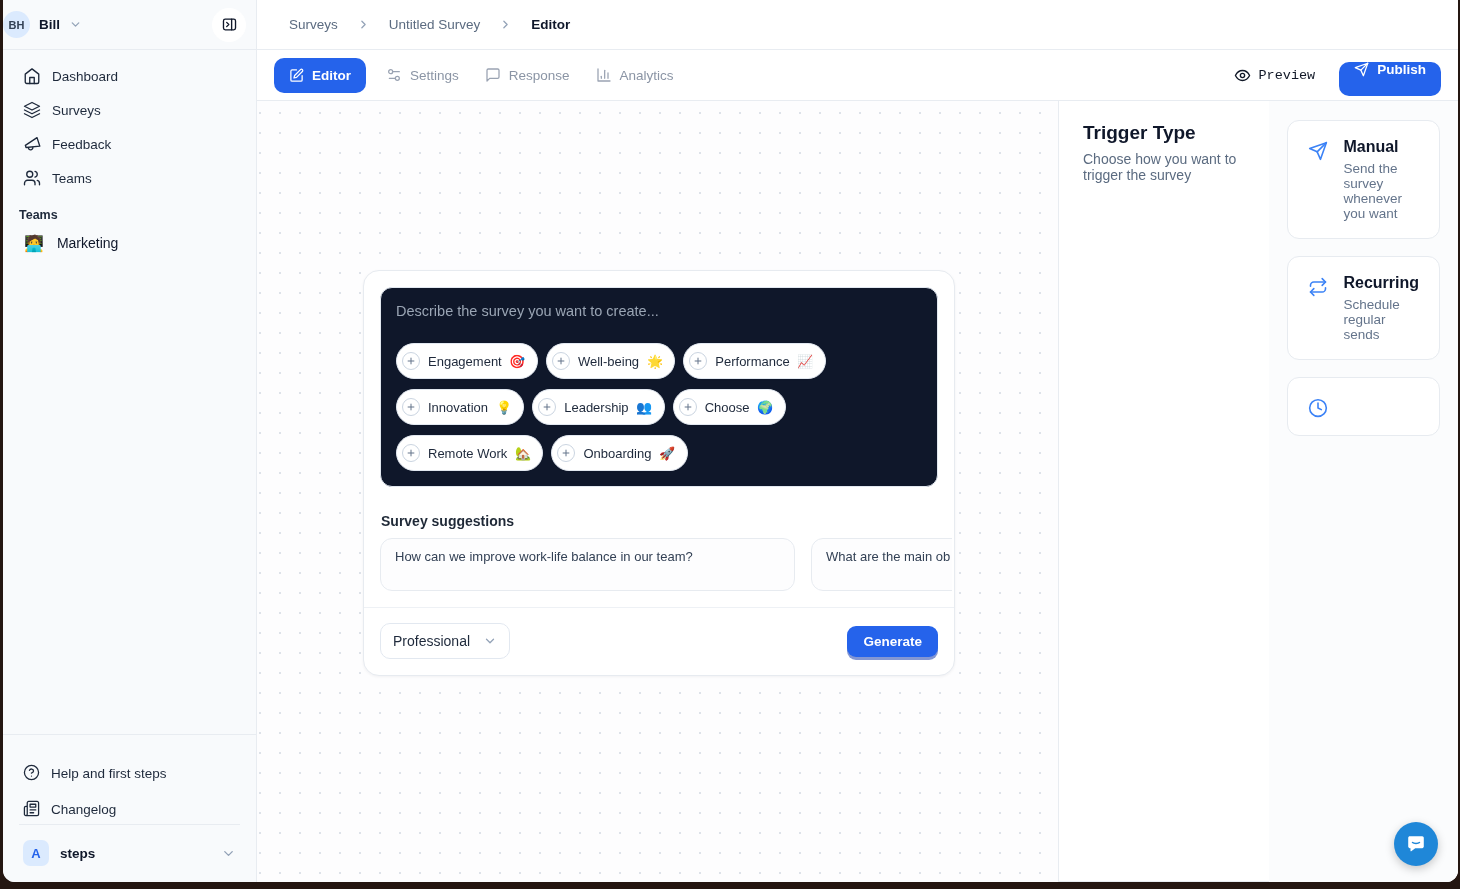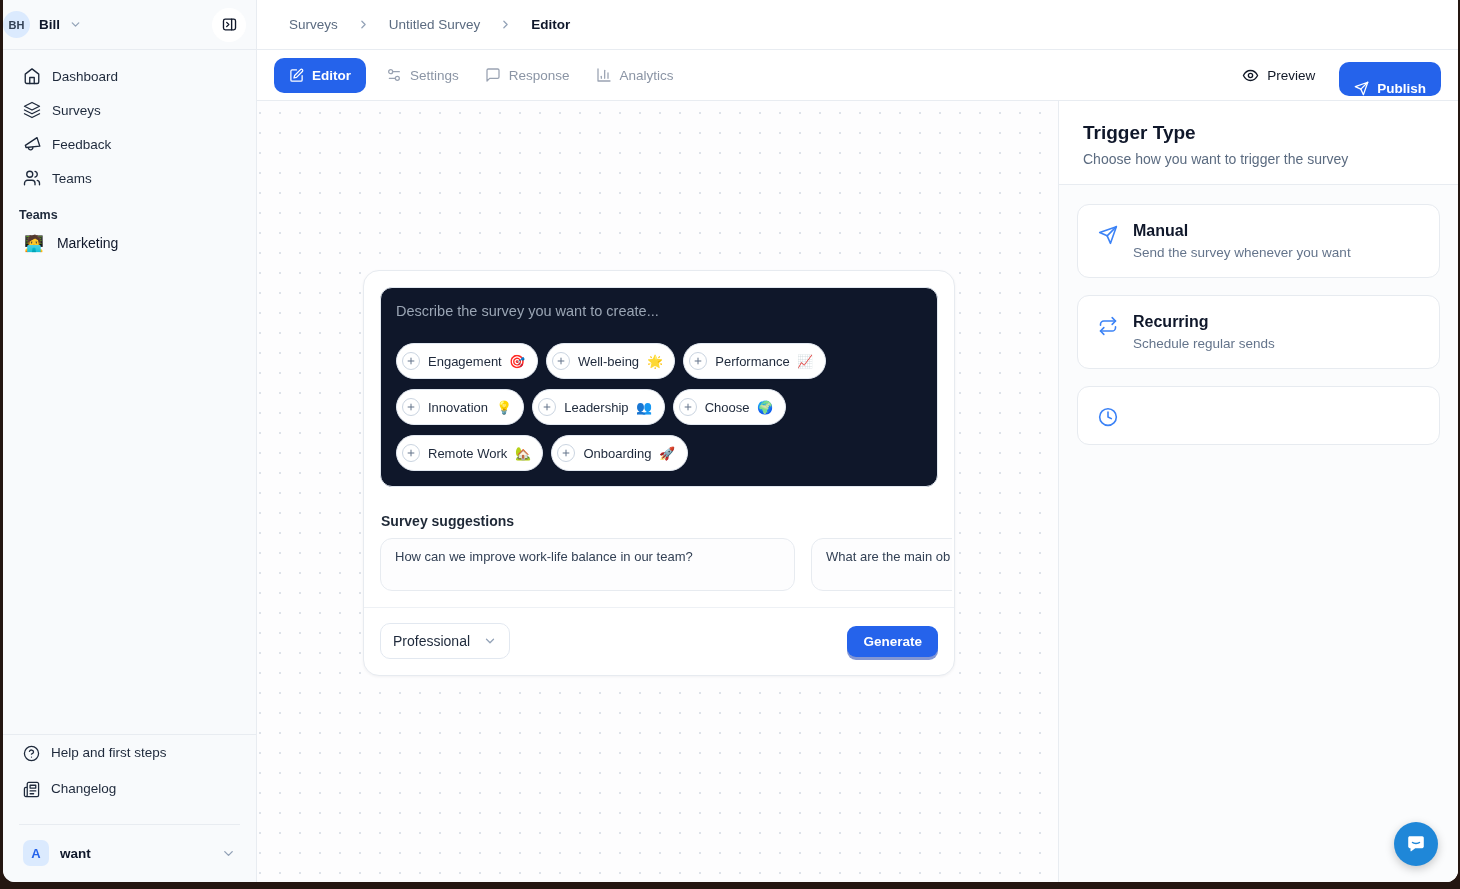--- a/index.html
+++ b/index.html
@@ -22,21 +22,21 @@
                   display:flex; align-items:center; justify-content:center; color:#0f172a; cursor:pointer; }
   .nav { padding:9px 12px 0; display:flex; flex-direction:column; }
   .nav-item { height:34px; display:flex; align-items:center; gap:11px; padding:0 8px; border-radius:8px;
               color:#1e293b; font-size:13.5px; cursor:pointer; }
   .nav-item .ic { display:flex; color:#1e293b; }
   .section-label { margin:13px 16px 2px; font-size:12.5px; font-weight:700; color:#1e293b; }
   .team-item { height:34px; margin:2px 12px 0; display:flex; align-items:center; gap:13px; padding:0 9px;
                border-radius:8px; font-size:14px; color:#0f172a; cursor:pointer; }
   .team-emoji { font-size:16px; }
   .sidebar-bottom { margin-top:auto; border-top:1px solid #e8ecf1; padding:10px 12px 8px; }
-  .foot-item { height:36px; display:flex; align-items:flex-start; gap:11px; padding:0 8px; border-radius:8px;
+  .foot-item { height:36px; display:flex; align-items:flex-end; gap:11px; padding:0 8px; border-radius:8px;
                color:#1e293b; font-size:13.5px; cursor:pointer; }
   .foot-item .ic { display:flex; color:#1e293b; }
   .account-divider { height:1px; background:#e8ecf1; margin:7px 4px; }
   .account-row { height:42px; display:flex; align-items:center; gap:11px; padding:0 8px; border-radius:8px; cursor:pointer; }
   .acct-avatar { width:26px; height:26px; border-radius:7px; background:#dbeafe; color:#2563eb;
                  font-size:13px; font-weight:700; display:flex; align-items:center; justify-content:center; }
   .acct-name { font-size:13.5px; font-weight:700; color:#0f172a; }
   .account-row .chev { margin-left:auto; }
 
   
@@ -48,23 +48,23 @@
   .crumb-sep { color:#94a3b8; display:flex; }
 
   .toolbar { height:51px; flex:0 0 51px; background:#fff; border-bottom:1px solid #e8ecf1;
              display:flex; align-items:center; padding:0 17px; }
   .tab { display:flex; align-items:center; gap:8px; font-size:13.5px; color:#8b95a5; margin-right:26px; cursor:pointer; }
   .tab .ic { display:flex; color:#9aa3b2; }
   .tab.active { background:#2563eb; color:#fff; font-weight:700; height:35px; padding:0 15px;
                 border-radius:10px; margin-right:20px; }
   .tab.active .ic { color:#fff; }
   .toolbar-right { margin-left:auto; display:flex; align-items:center; gap:24px; }
-  .preview-btn { display:flex; align-items:center; gap:8px; font-size:13.5px; color:#111827; cursor:pointer; }
+  .preview-btn { display:flex; align-items:center; gap:8px; font-size:13.5px; color:#111827; cursor:pointer;font-family:Liberation Mono, monospace; }
   .preview-btn .ic { display:flex; color:#111827; }
-  .publish-btn { height:34px; display:flex; align-items:flex-end; gap:8px; background:#2563eb; color:#fff;
+  .publish-btn { height:34px; display:flex; align-items:flex-start; gap:8px; background:#2563eb; color:#fff;
                  font-size:13.5px; font-weight:700; border:none; border-radius:10px; padding:0 15px; cursor:pointer;margin-top:8px; }
   .publish-btn .ic { display:flex; }
 
   .content { flex:1; display:flex; min-height:0; }
 
   
   .canvas { flex:1; min-width:0; background-color:#fdfdfe;
             background-image:radial-gradient(#dde2e9 1.3px, transparent 1.4px);
             background-size:20px 20px; background-position:13px 2px;
             padding:169px 0 0 106px; }
@@ -92,21 +92,21 @@
   .composer-footer { border-top:1px solid #eef1f5; margin:16px -16px -16px; padding:15px 16px 16px;
                      display:flex; align-items:center; justify-content:space-between; }
   .tone-select { height:36px; width:130px; display:flex; align-items:center; justify-content:space-between;
                  border:1px solid #e2e8f0; border-radius:10px; padding:0 12px; background:#fff; cursor:pointer; }
   .tone-label { font-size:14px; font-weight:500; color:#1e293b; }
   .generate-btn { height:31px; padding:0 16px; background:#2563eb; color:#fff; font-size:13.5px; font-weight:700;
                   border:none; border-radius:9px; cursor:pointer; box-shadow:0 3px 0 rgba(30,64,175,.55);
                   font-family:"Liberation Sans", sans-serif; }
 
   
-  .trigger-panel { width:400px; flex:0 0 400px; border-left:1px solid #e8ecf1; display:flex; flex-direction:column; background:#fff; }
+  .trigger-panel { width:400px; flex:0 0 400px; border-left:1px solid #e8ecf1; display:flex; flex-direction:row; background:#fff; }
   .panel-header { padding:21px 24px 17px; border-bottom:1px solid #e8ecf1; background:#fff; }
   .panel-title { font-size:19px; font-weight:700; color:#0f172a; }
   .panel-subtitle { margin-top:7px; font-size:14px; color:#5b6b80; }
   .panel-body { flex:1; background:#fbfcfd; padding:19px 18px; }
   .option-card { background:#fff; border:1px solid #e7ebf0; border-radius:12px; padding:17px 20px;
                  display:flex; gap:15px; margin-bottom:17px; cursor:pointer; }
   .option-icon { color:#3b82f6; display:flex; margin-top:3px; }
   .option-title { font-size:16px; font-weight:700; color:#0f172a; }
   .option-desc { margin-top:5px; font-size:13.5px; color:#64748b; }
 
@@ -206,21 +206,21 @@
               <path d="M18 14h-8"></path>
               <path d="M15 18h-5"></path>
               <path d="M10 6h8v4h-8V6Z"></path>
             </svg>
         </span>
         <span>Changelog</span>
       </div>
       <div class="account-divider"></div>
       <div class="account-row">
         <div class="acct-avatar">A</div>
-        <div class="acct-name">want</div>
+        <div class="acct-name">steps</div>
         <span class="chev">
           <svg width="15" height="15" viewBox="0 0 24 24" fill="none" stroke="currentColor" stroke-width="2.2" stroke-linecap="round" stroke-linejoin="round">
               <path d="m6 9 6 6 6-6"></path>
             </svg>
         </span>
       </div>
     </div>
   </aside>
 
   <div class="main">

